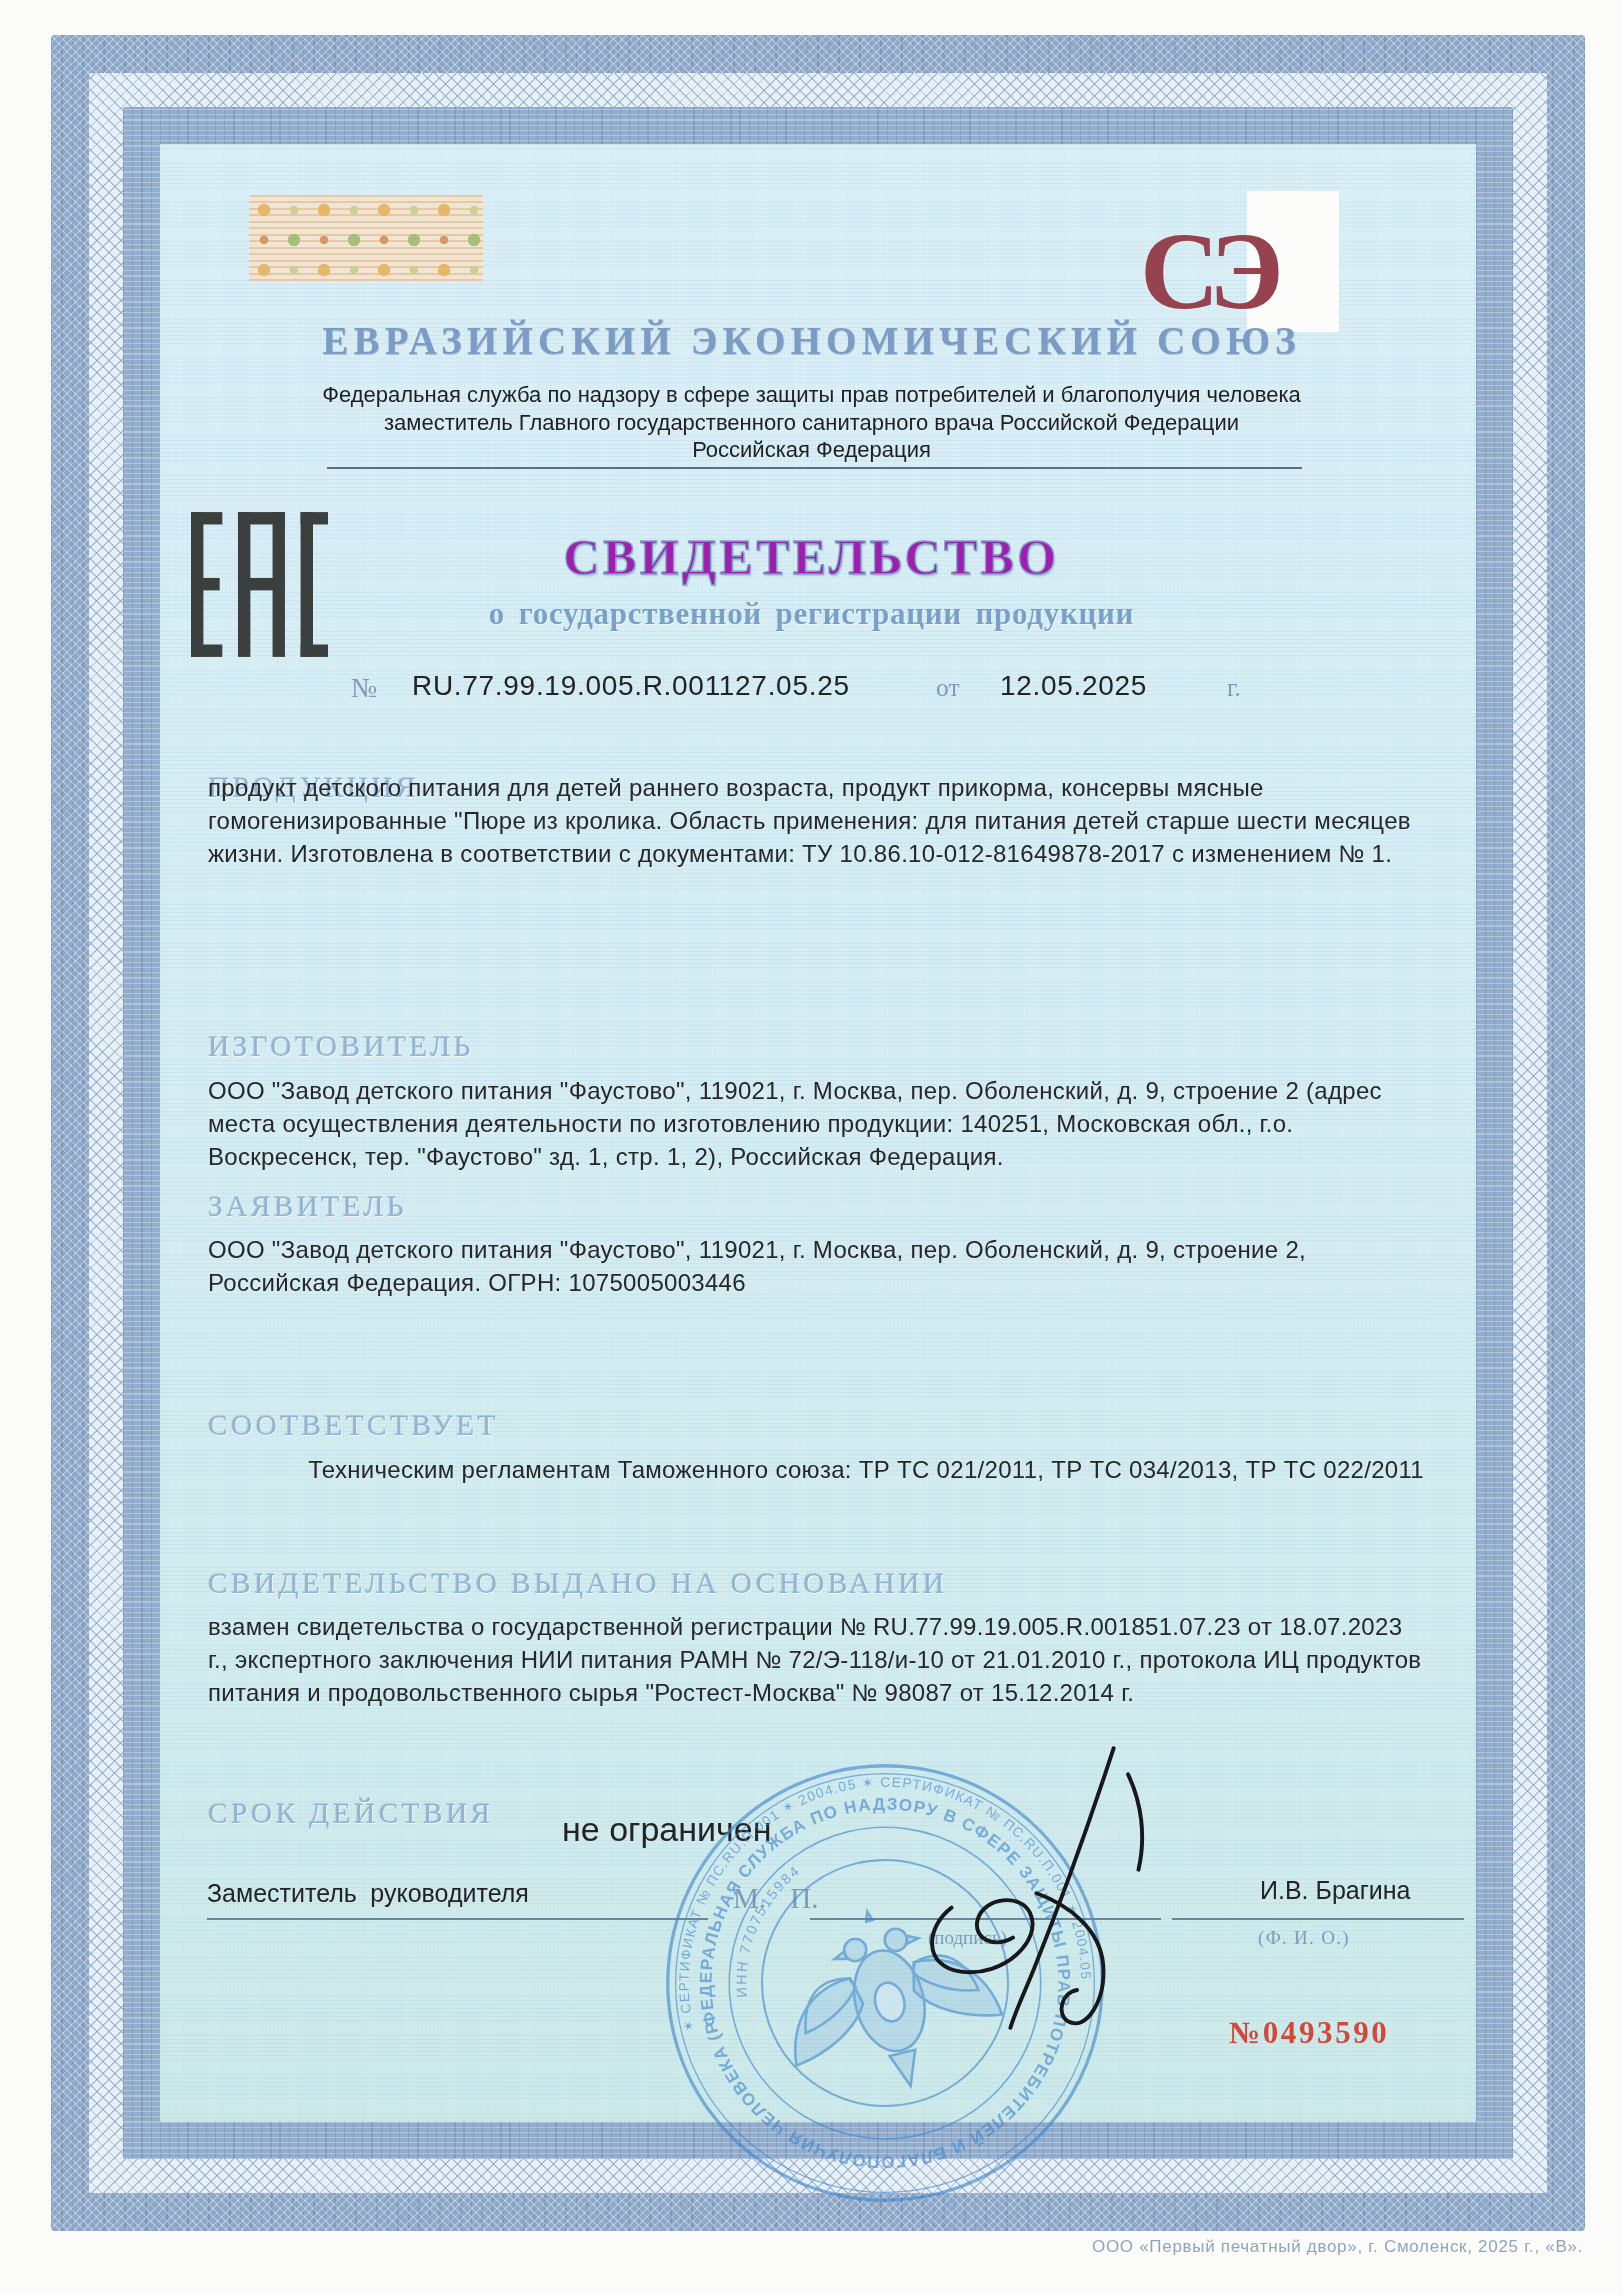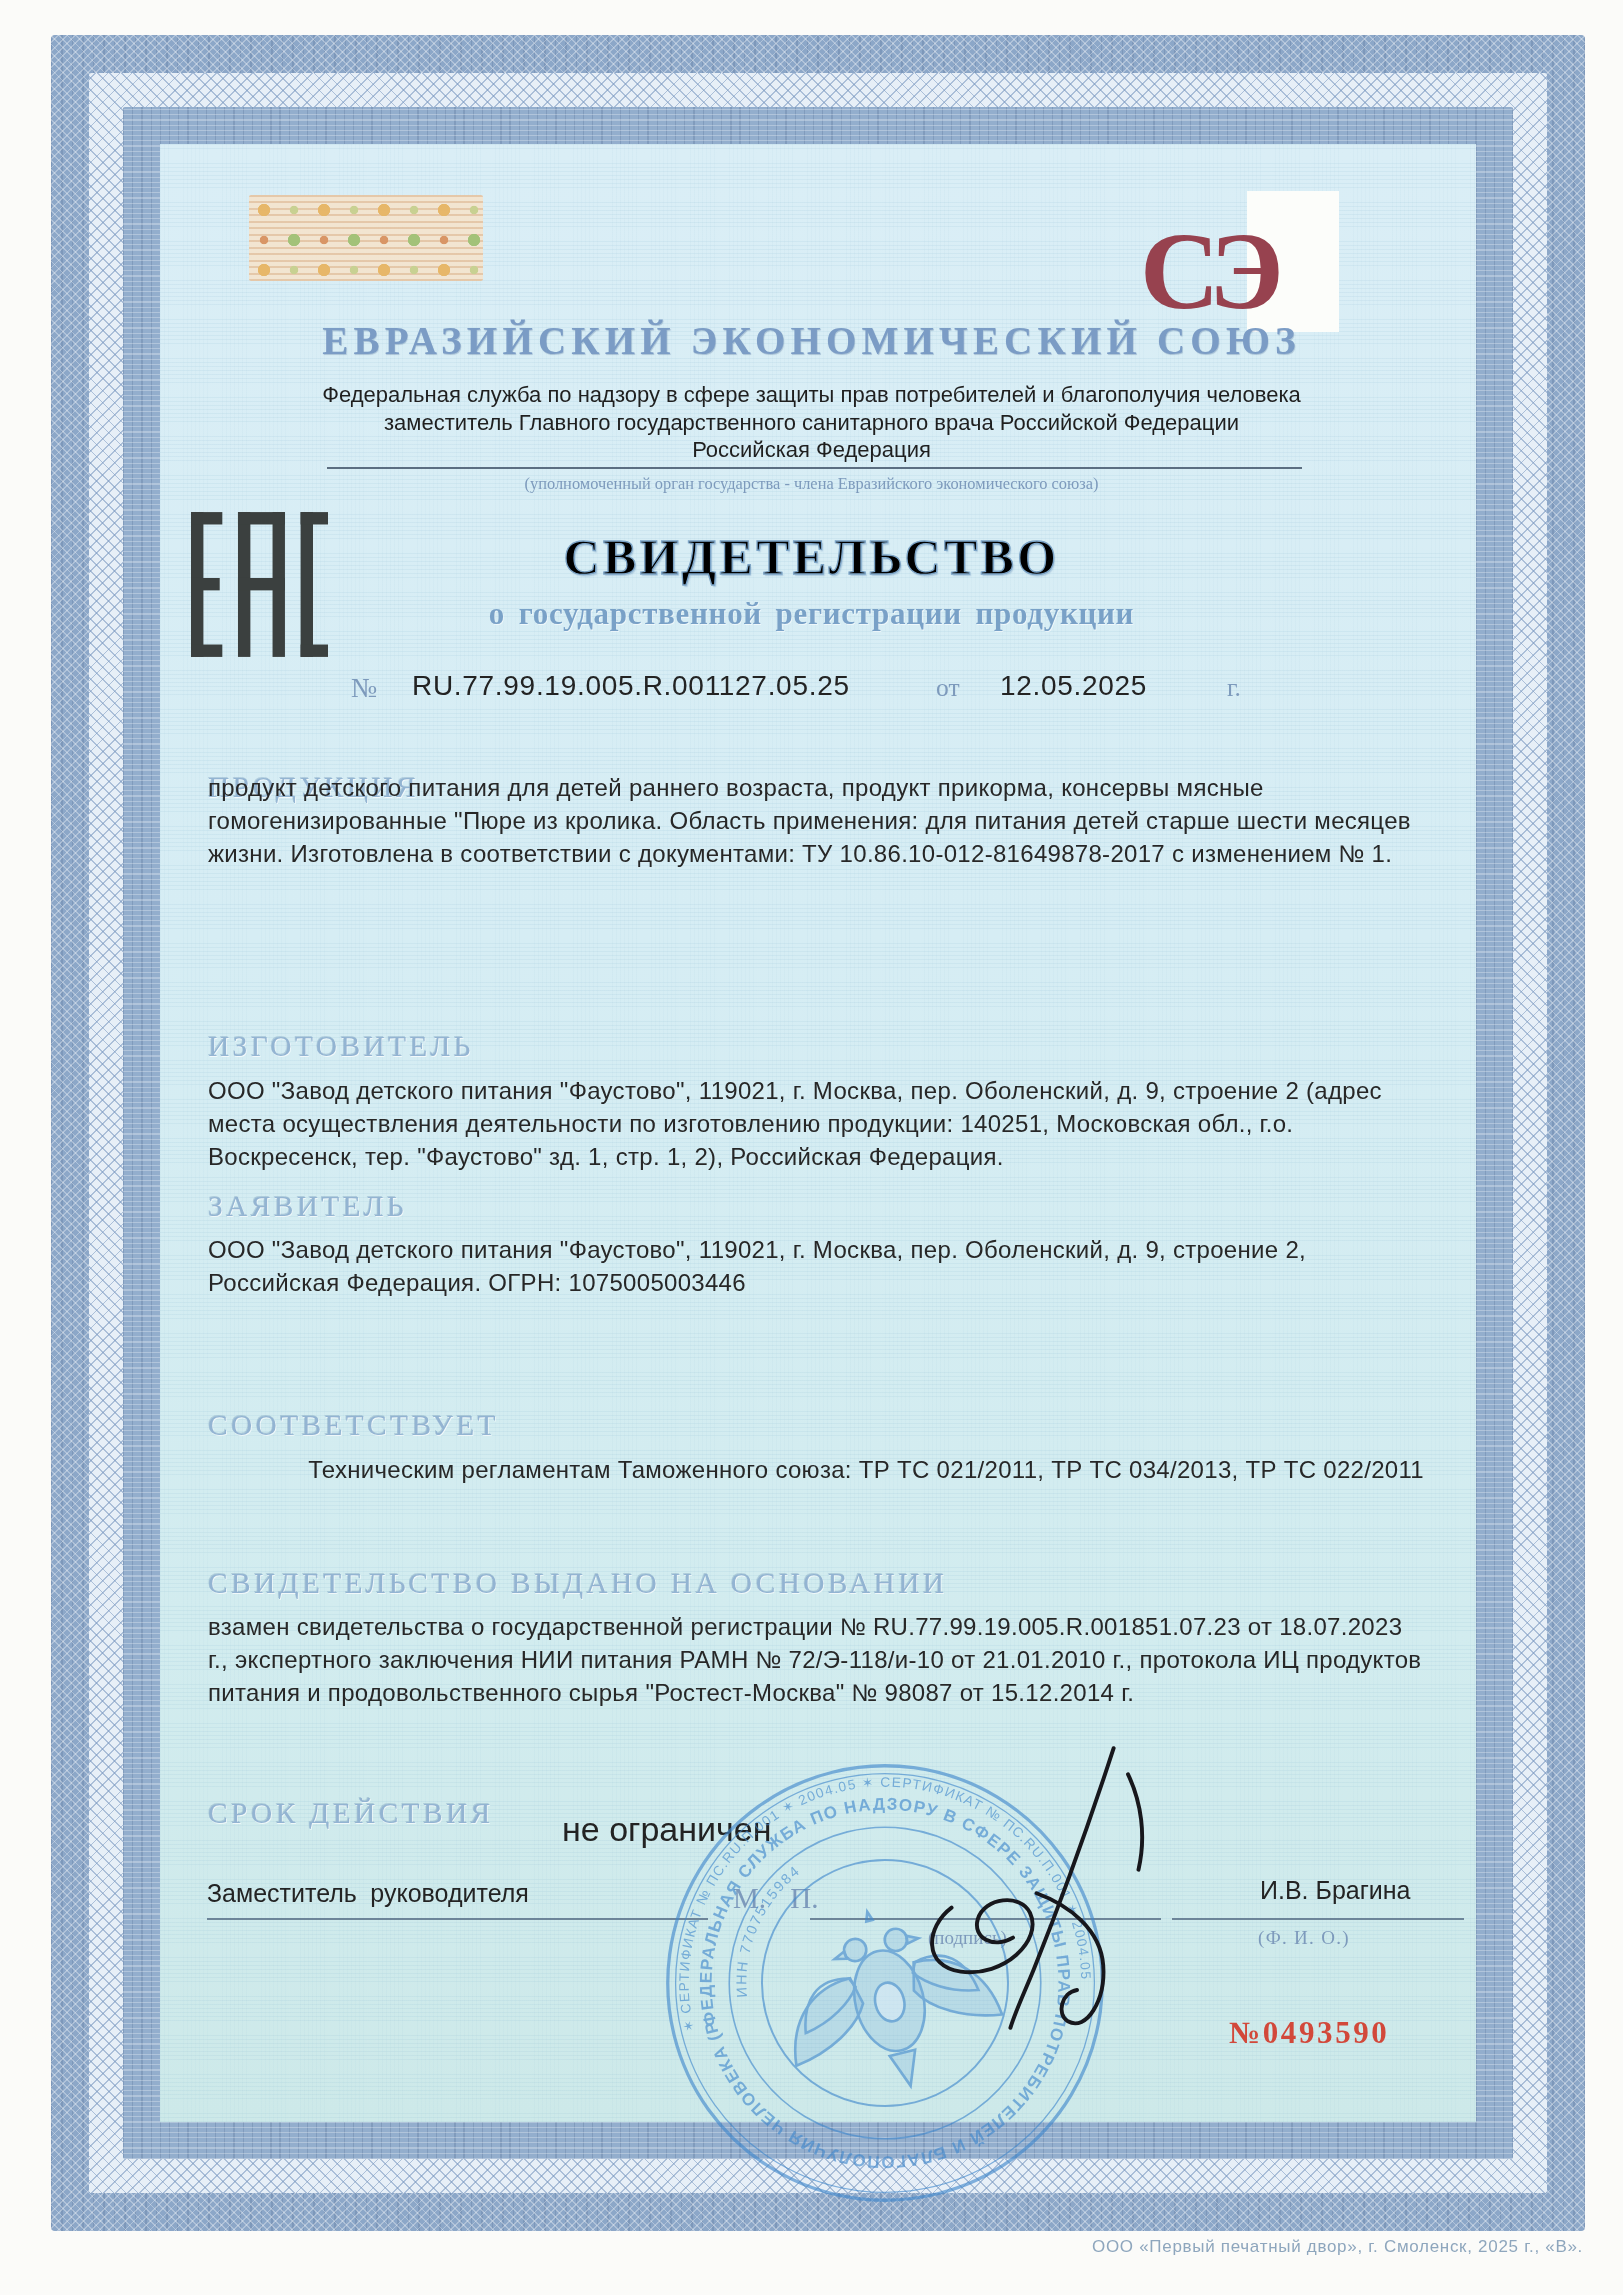--- a/index.html
+++ b/index.html
@@ -53,21 +53,21 @@
     background-size:60px 60px,60px 60px,60px 60px,60px 60px,auto;}
   .whitepatch{position:absolute;left:1247px;top:191px;width:92px;height:141px;background:#fcfdfa;}
   .se-logo{position:absolute;left:1140px;top:216px;font-family:"Liberation Serif",serif;
     font-weight:bold;font-size:110px;line-height:1;color:#97424f;letter-spacing:-10.5px;}
   .union-title{top:318px;font-family:"Liberation Serif",serif;font-weight:bold;font-size:39px;
     color:#7b9cc5;letter-spacing:5.2px;text-shadow:0.7px 1.3px 0.7px rgba(90,120,160,.35);}
   .auth{font-size:22px;color:#1f1f1f;}
   .hdr-rule{position:absolute;left:327px;top:467px;width:975px;border-top:2px solid rgba(60,78,100,.8);}
   .auth-note{top:474px;font-size:16.4px;}
   .cert-title{top:528px;font-family:"Liberation Serif",serif;font-weight:bold;font-size:50px;
-    color:#000000;letter-spacing:3.3px;-webkit-text-stroke:1.3px #7ba3c6;
+    color:#a21caf;letter-spacing:3.3px;-webkit-text-stroke:1.3px #7ba3c6;
     text-shadow:1.3px 2px 1.3px rgba(110,150,190,.40);}
   .cert-sub{top:596px;font-family:"Liberation Serif",serif;font-weight:bold;font-size:31px;
     color:#79a1c7;letter-spacing:0.7px;word-spacing:5.2px;
     text-shadow:0.7px 0.7px 0 rgba(255,255,255,.6);}
   .numrow{font-size:28px;}
   .serial{position:absolute;left:1229px;top:2015px;font-family:"Liberation Serif",serif;
     font-weight:bold;font-size:31px;color:#d2483a;letter-spacing:2.6px;}
   .footer{position:absolute;right:41px;top:2237px;font-size:17px;color:#8ea6bd;letter-spacing:0.7px;}
   .stamp-wrap{position:absolute;left:656px;top:1754px;width:458px;height:458px;
     transform:rotate(-14deg);opacity:.62;}
@@ -88,21 +88,20 @@
 
   <div class="holo"></div>
   <div class="whitepatch"></div>
   <div class="se-logo">СЭ</div>
 
   <div class="abs center union-title">ЕВРАЗИЙСКИЙ ЭКОНОМИЧЕСКИЙ СОЮЗ</div>
   <div class="abs center auth" style="top:382px;">Федеральная служба по надзору в сфере защиты прав потребителей и благополучия человека</div>
   <div class="abs center auth" style="top:410px;">заместитель Главного государственного санитарного врача Российской Федерации</div>
   <div class="abs center auth" style="top:437px;">Российская Федерация</div>
   <div class="hdr-rule"></div>
-  <div class="abs center serifblue auth-note">(уполномоченный орган государства - члена Евразийского экономического союза)</div>
 
   <div class="abs" style="left:191px;top:512px;">
     <svg width="137" height="145" viewBox="0 0 210 222">
       <g fill="#3b403f">
 
         <rect x="0" y="0" width="19" height="222"></rect>
         <rect x="0" y="0" width="48" height="19"></rect>
         <rect x="0" y="101" width="44" height="19"></rect>
         <rect x="0" y="203" width="48" height="19"></rect>
 

